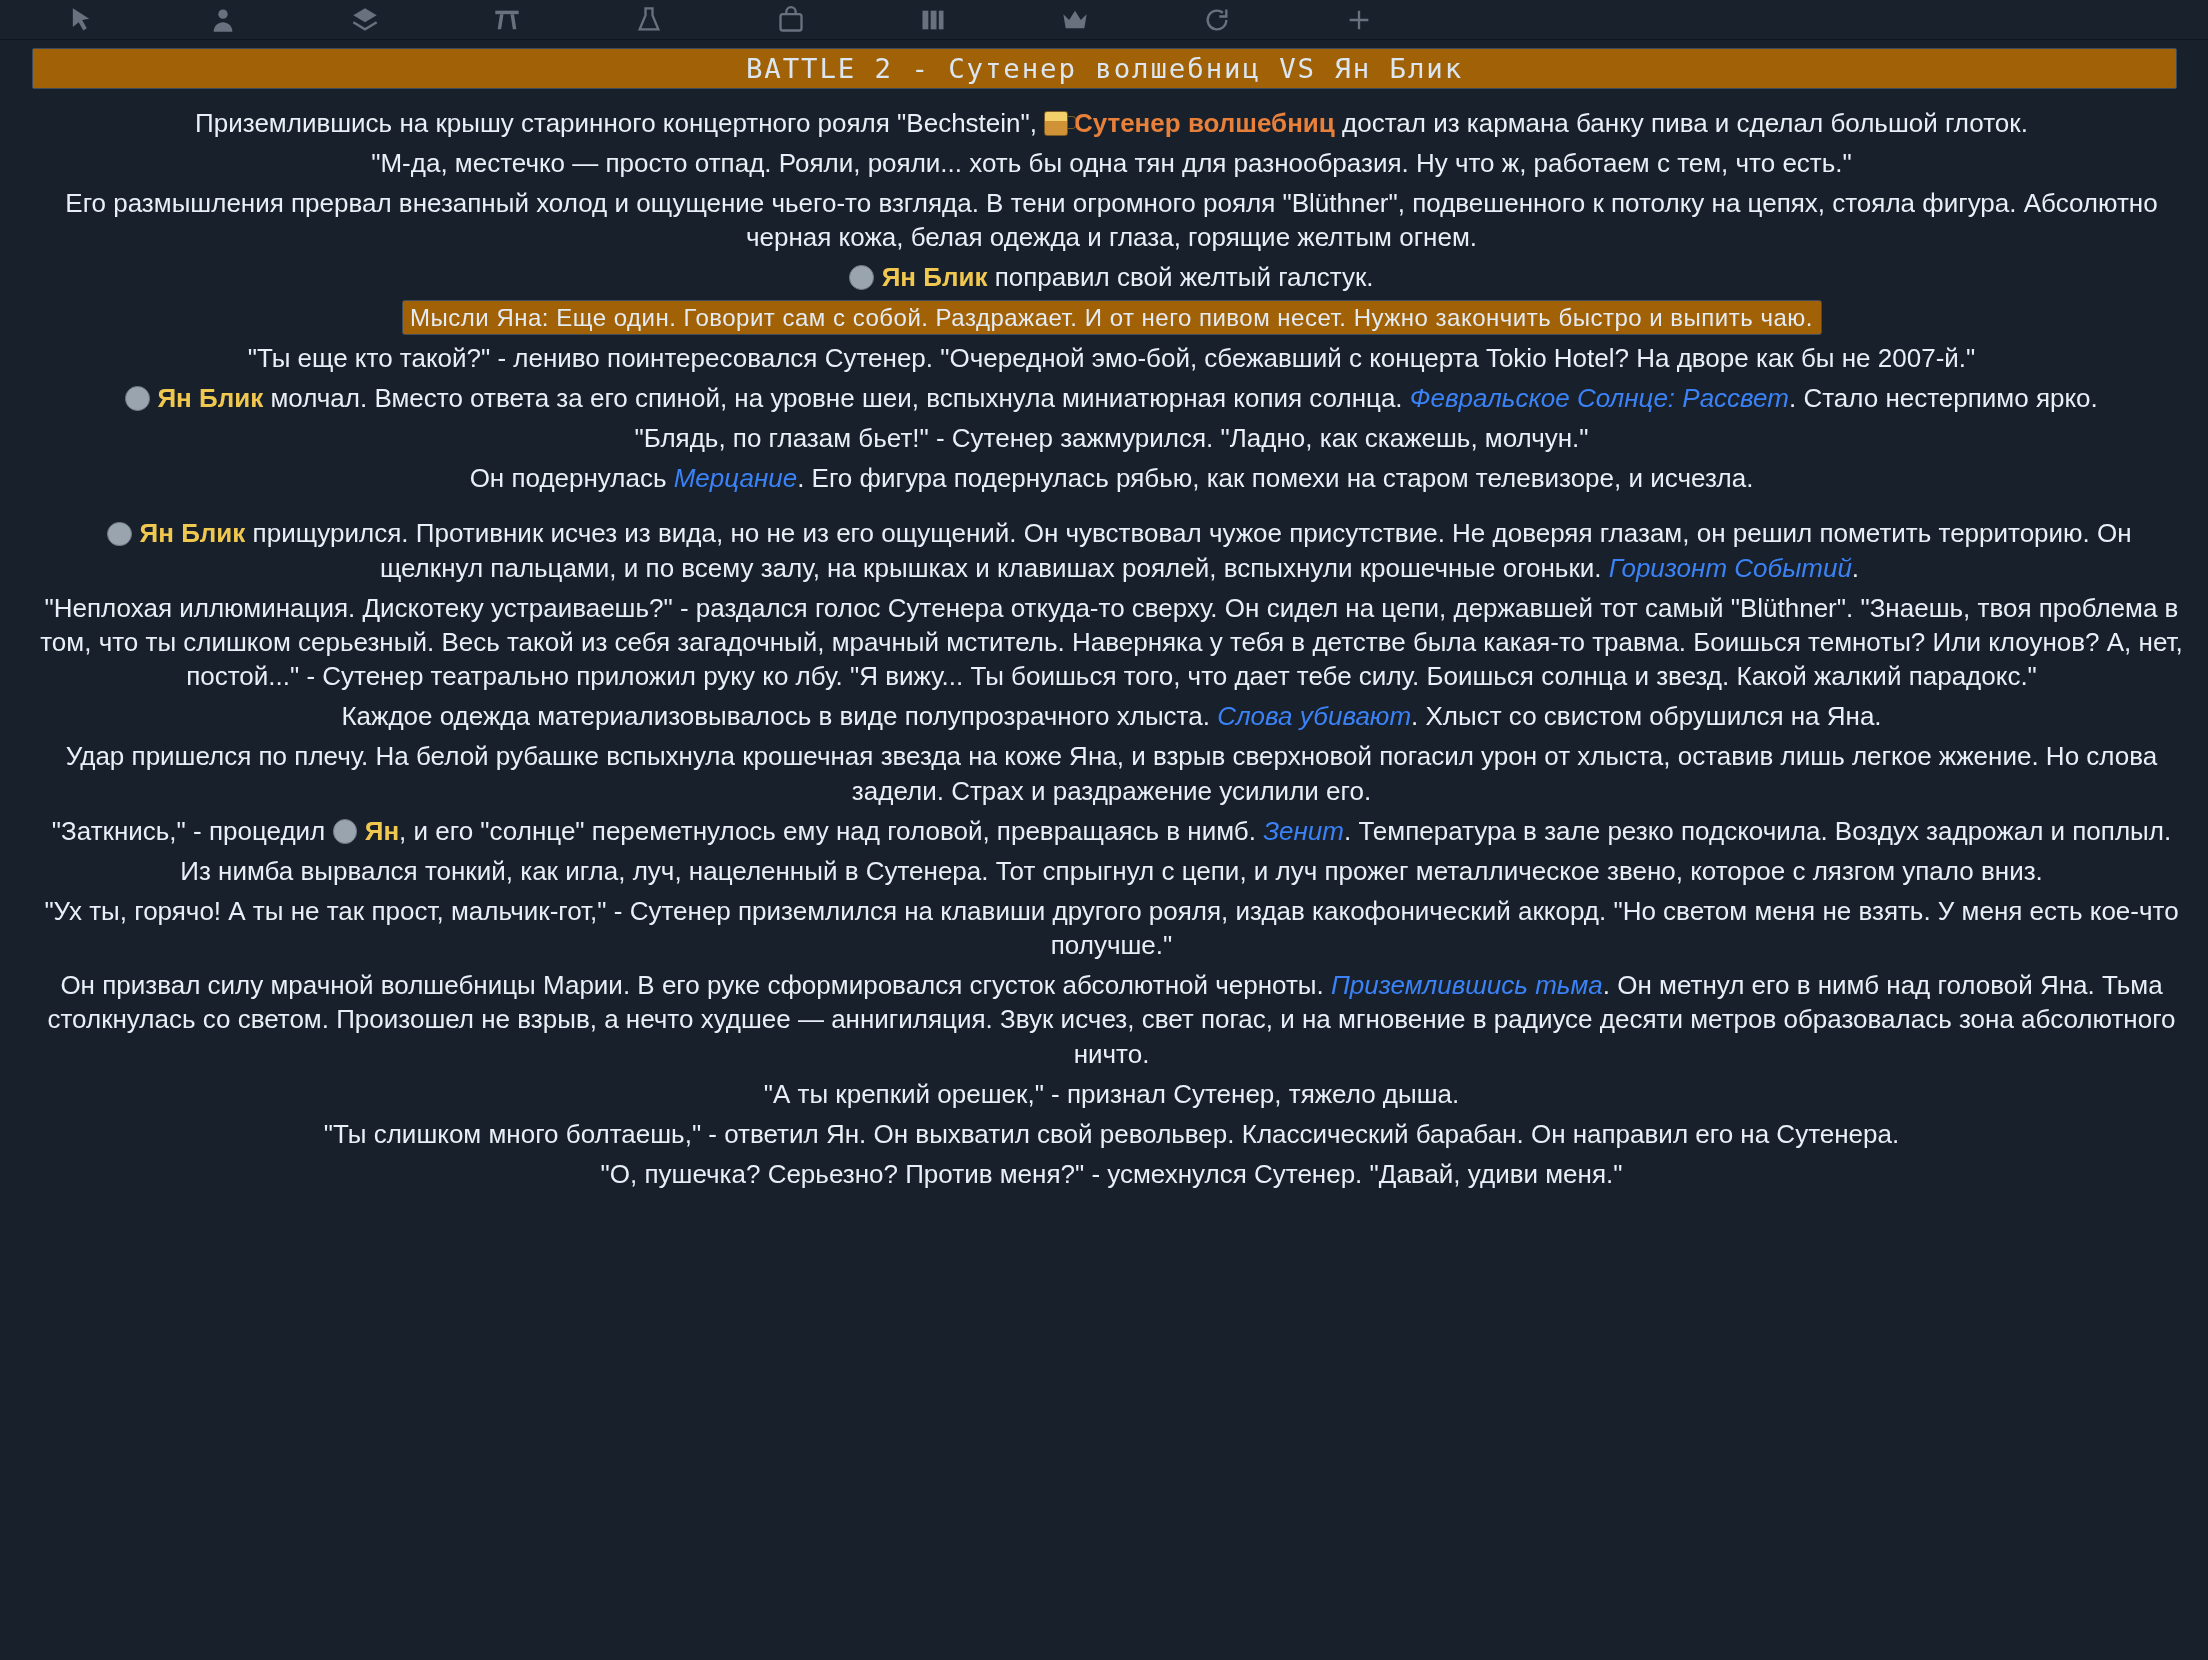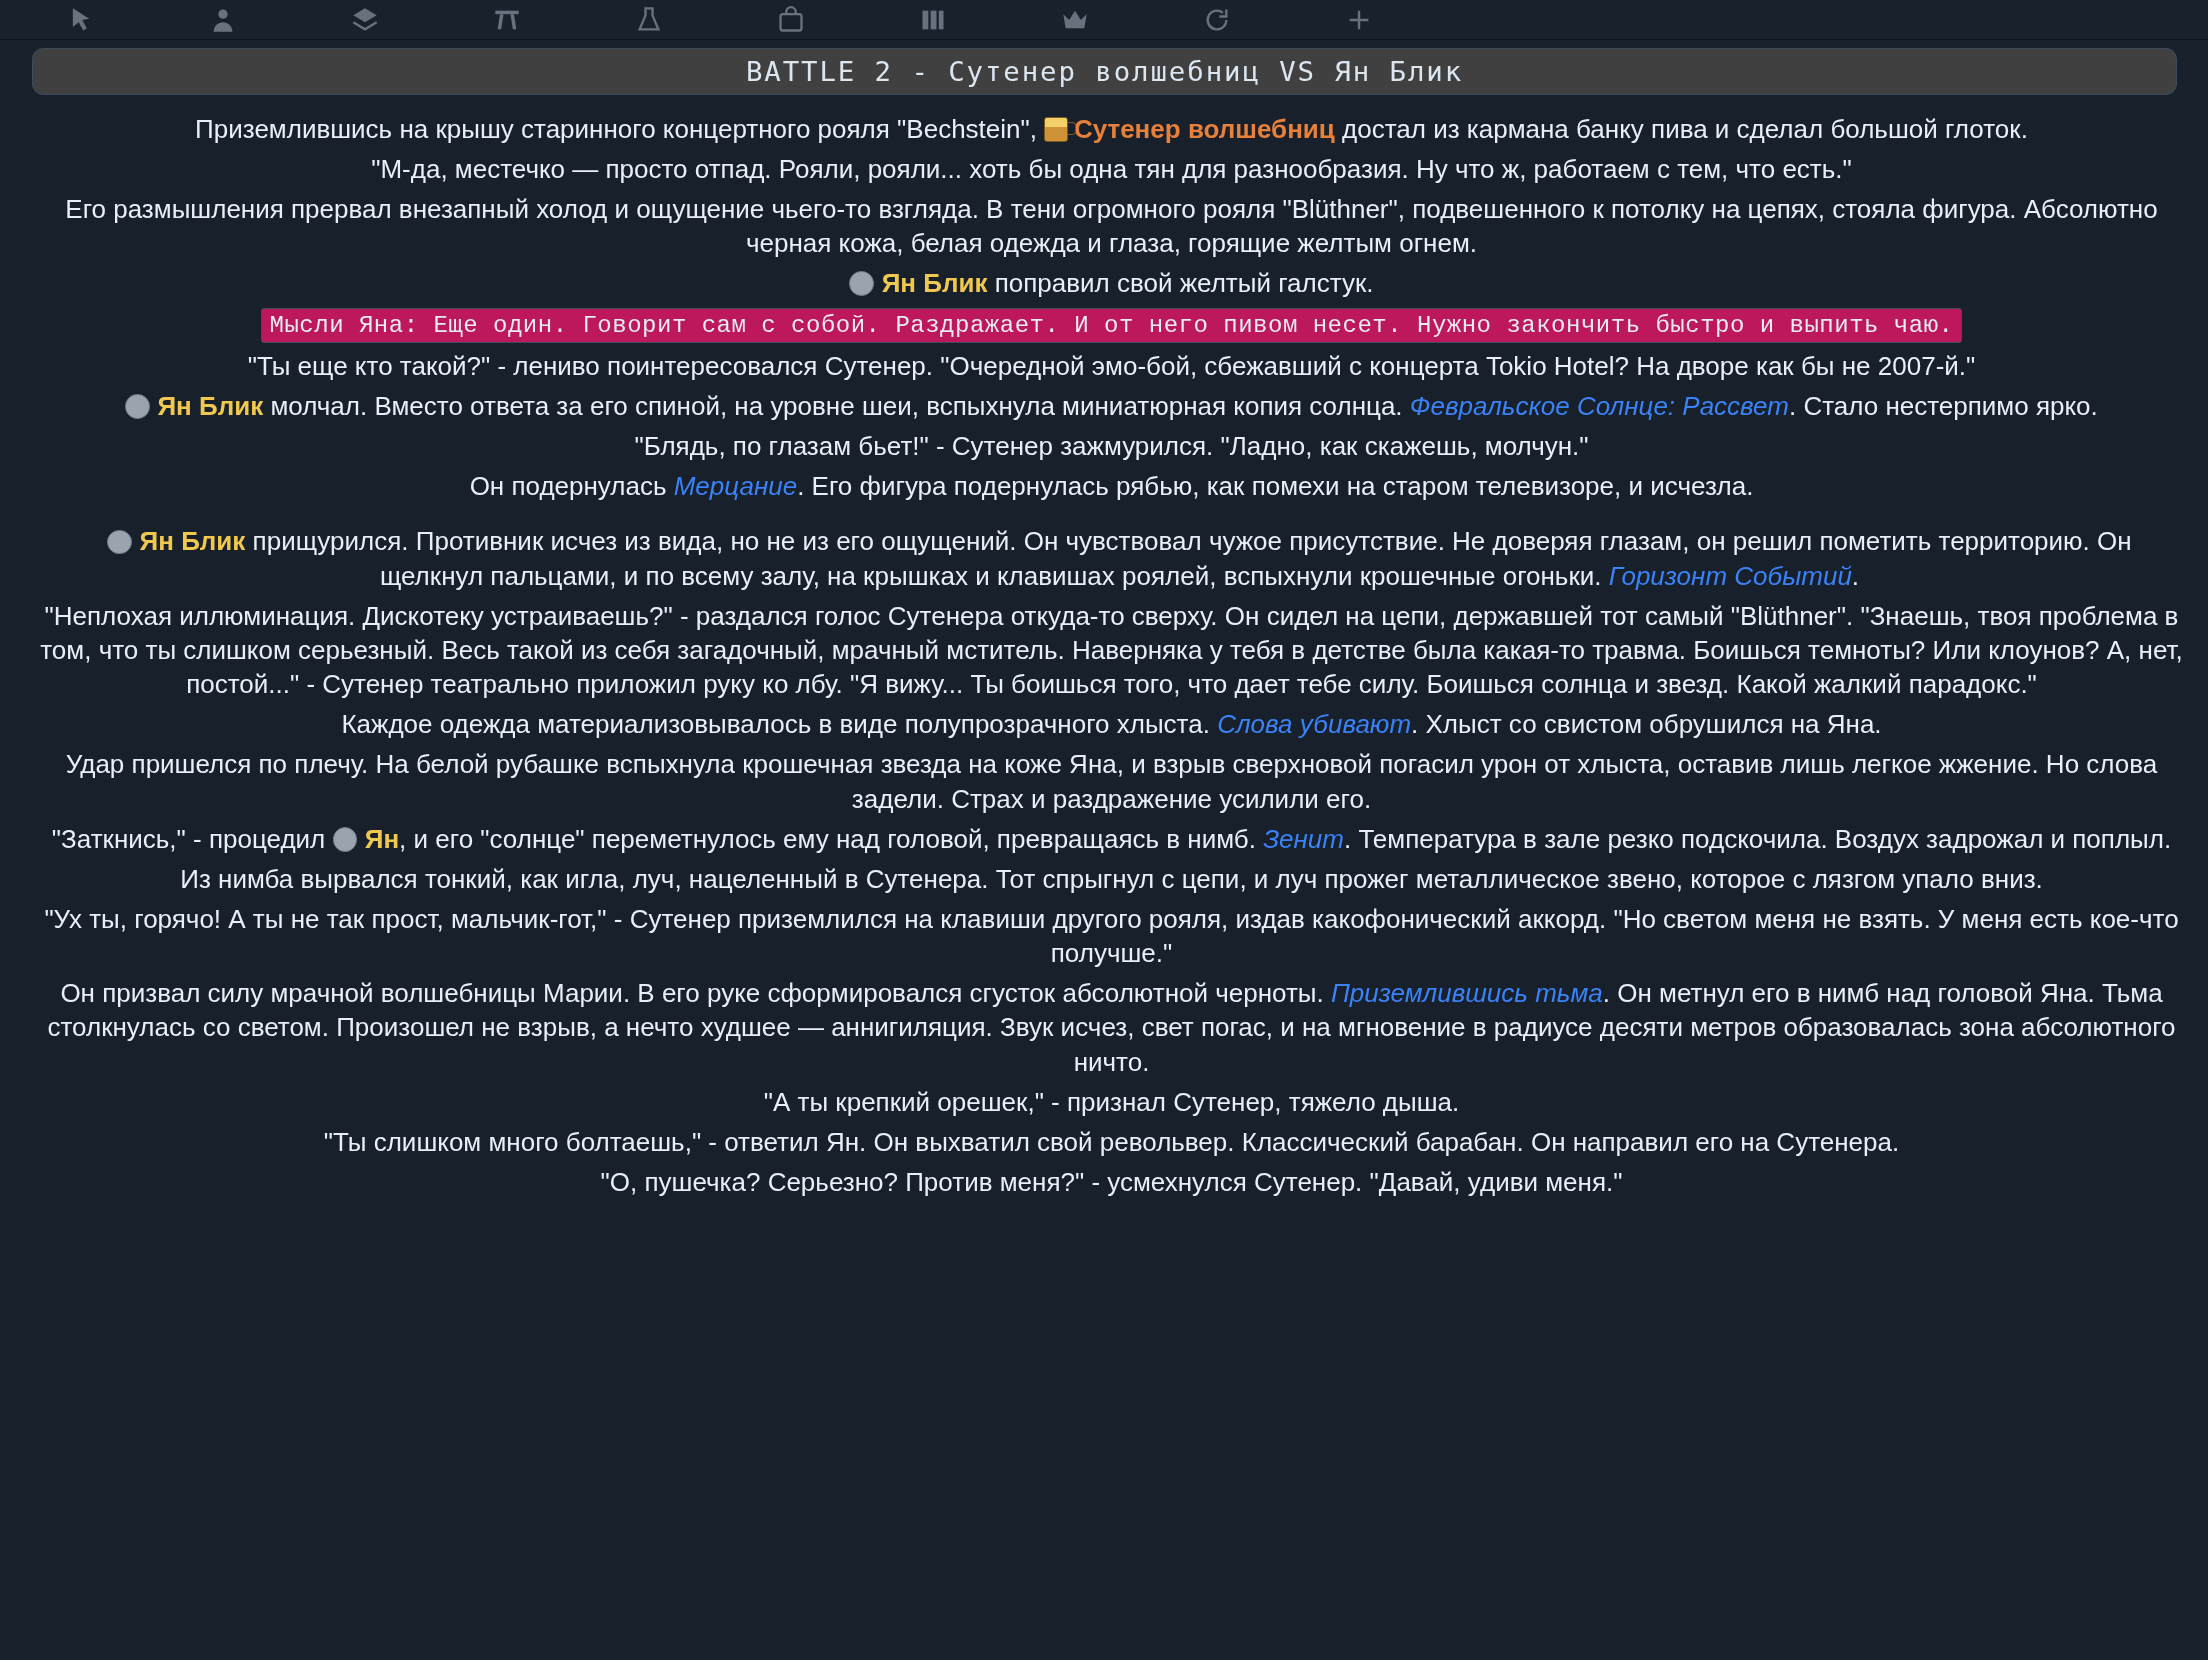--- a/index.html
+++ b/index.html
@@ -36,24 +36,24 @@
     justify-content: center;
     opacity: .55;
   }
   .tb-icon svg { display: block; }
 
   
   .title-wrap {
     padding: 7.6px 32px 0 32px;
   }
   .title-bar {
-    height: 47px;
+    height: 41px;
     border: 0.9px solid #3b4b5e;
-    border-radius: 11px;
-    background: #404040;
+    border-radius: 2px;
+    background: #a16207;
     display: flex;
     align-items: center;
     justify-content: center;
   }
   .title-text {
     font-family: "DejaVu Sans Mono", monospace;
     font-size: 27.4px;
     letter-spacing: 1.9px;
     color: #dbe6f0;
   }
@@ -110,25 +110,25 @@
     border-radius: 0 3.8px 3.8px 0;
   }
 
   .skill {
     font-style: italic;
     color: #3b82f6;
   }
 
   .thought {
     display: inline-block;
-    background: #be185d;
+    background: #a16207;
     border: 0.9px solid #3f4c5b;
     border-radius: 2.8px;
     padding: 0.9px 7.6px;
-    font-family: Liberation Mono, monospace;
+    font-family: Liberation Sans, sans-serif;
     font-size: 24px;
     letter-spacing: 0.5px;
     color: #e4ebf2;
   }
   .thought-line { margin: 1.9px 0 5.7px 0; }
 </style>
 </head>
 <body>
 
 <div class="toolbar">

